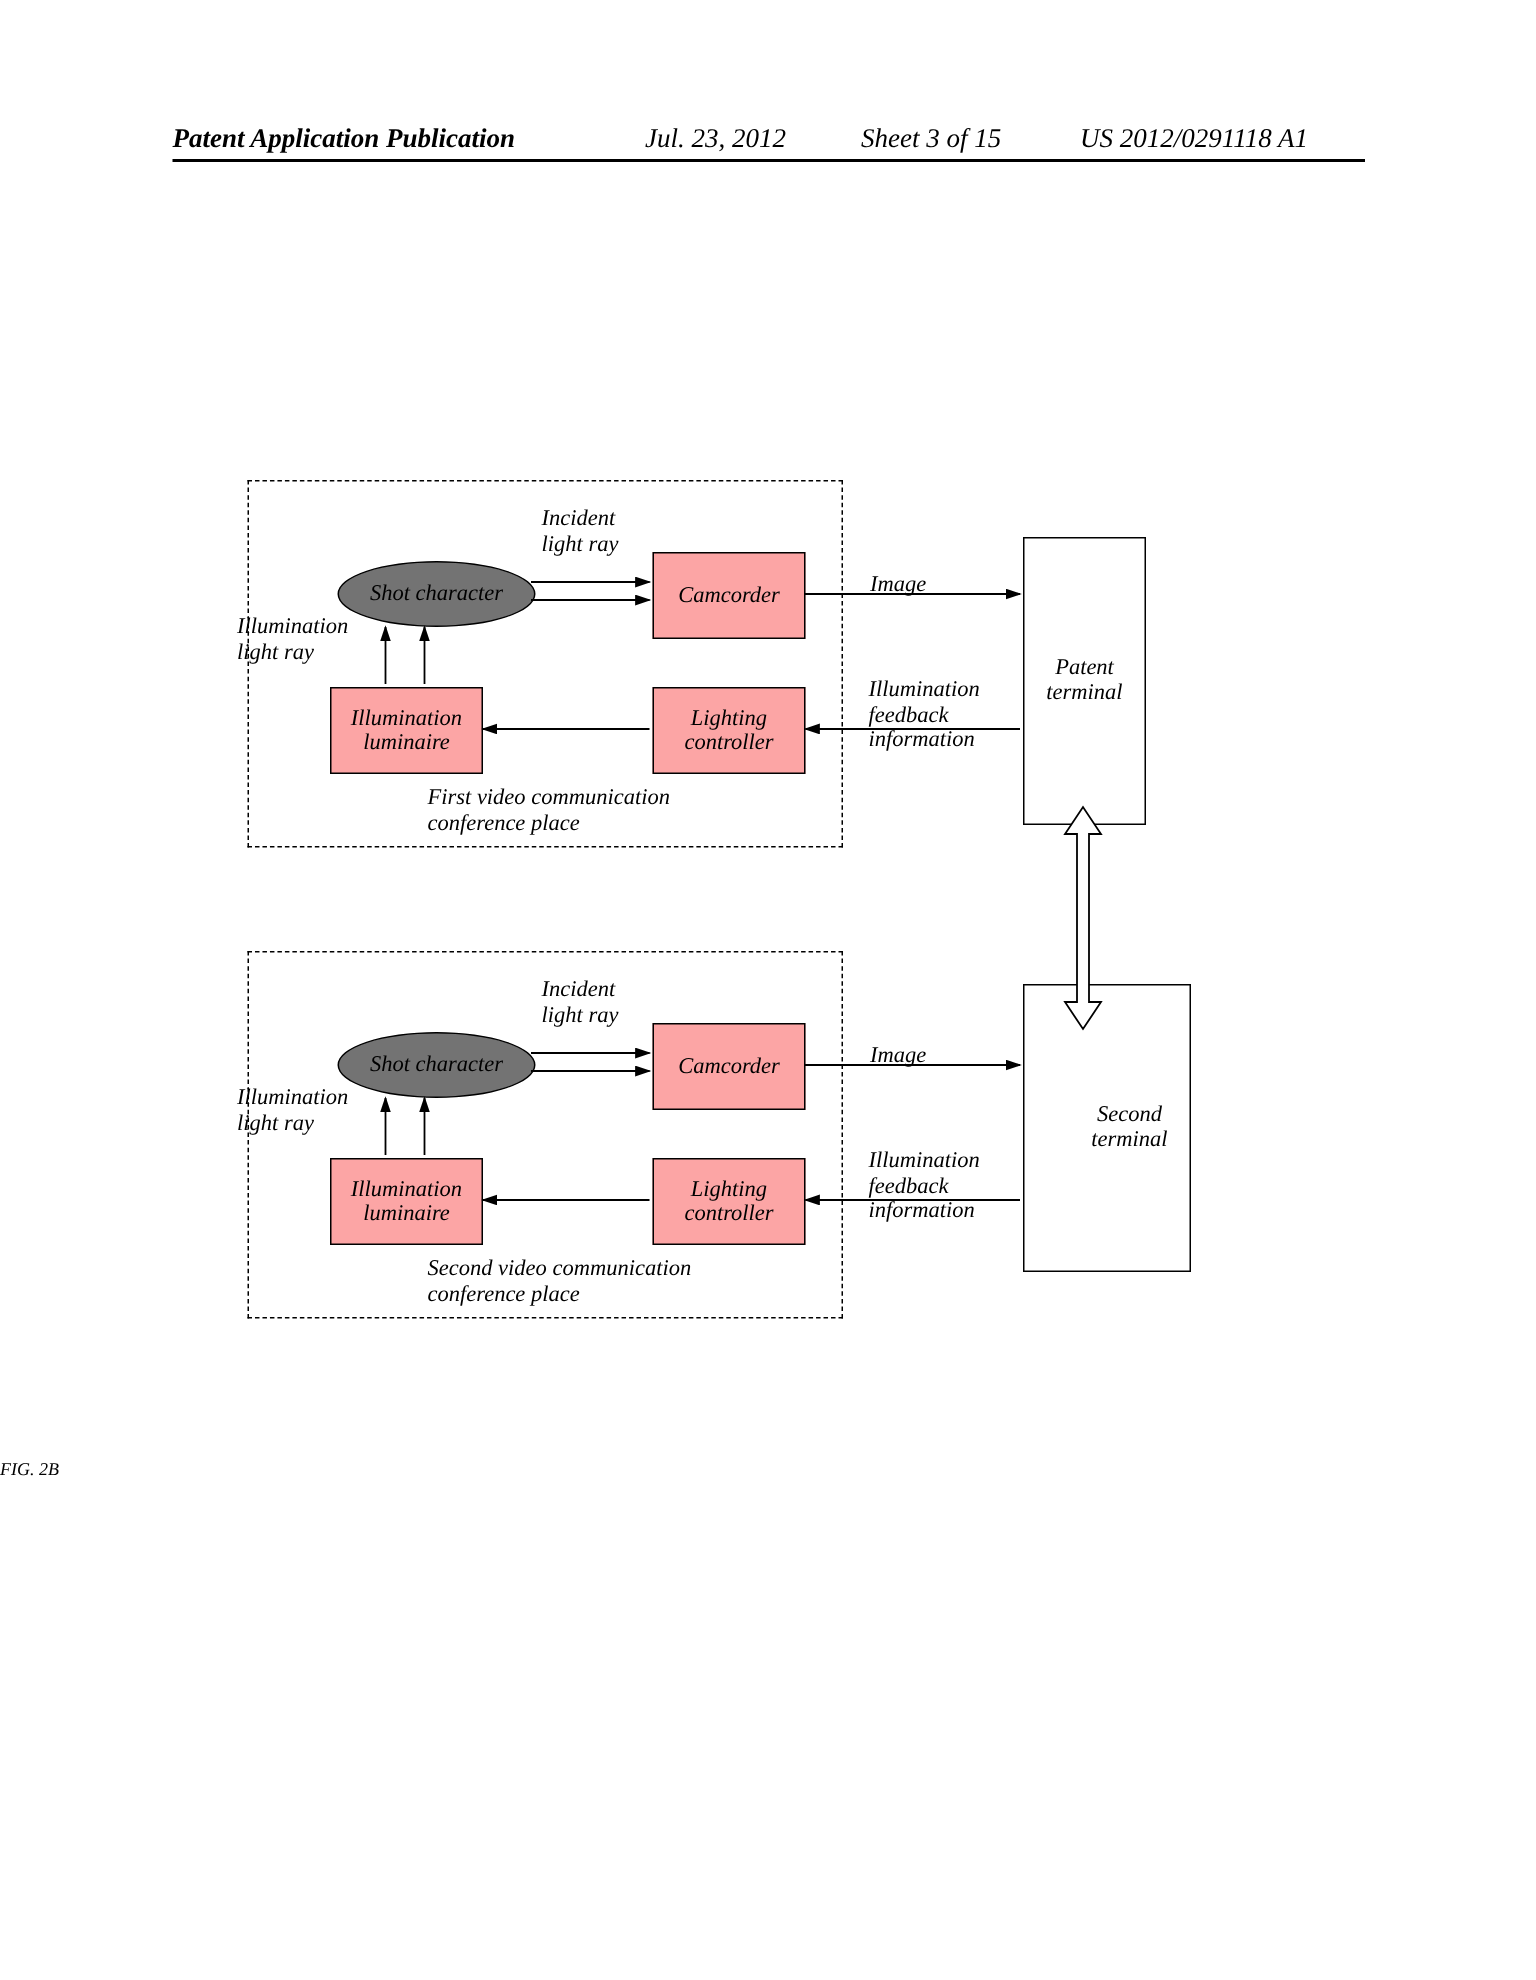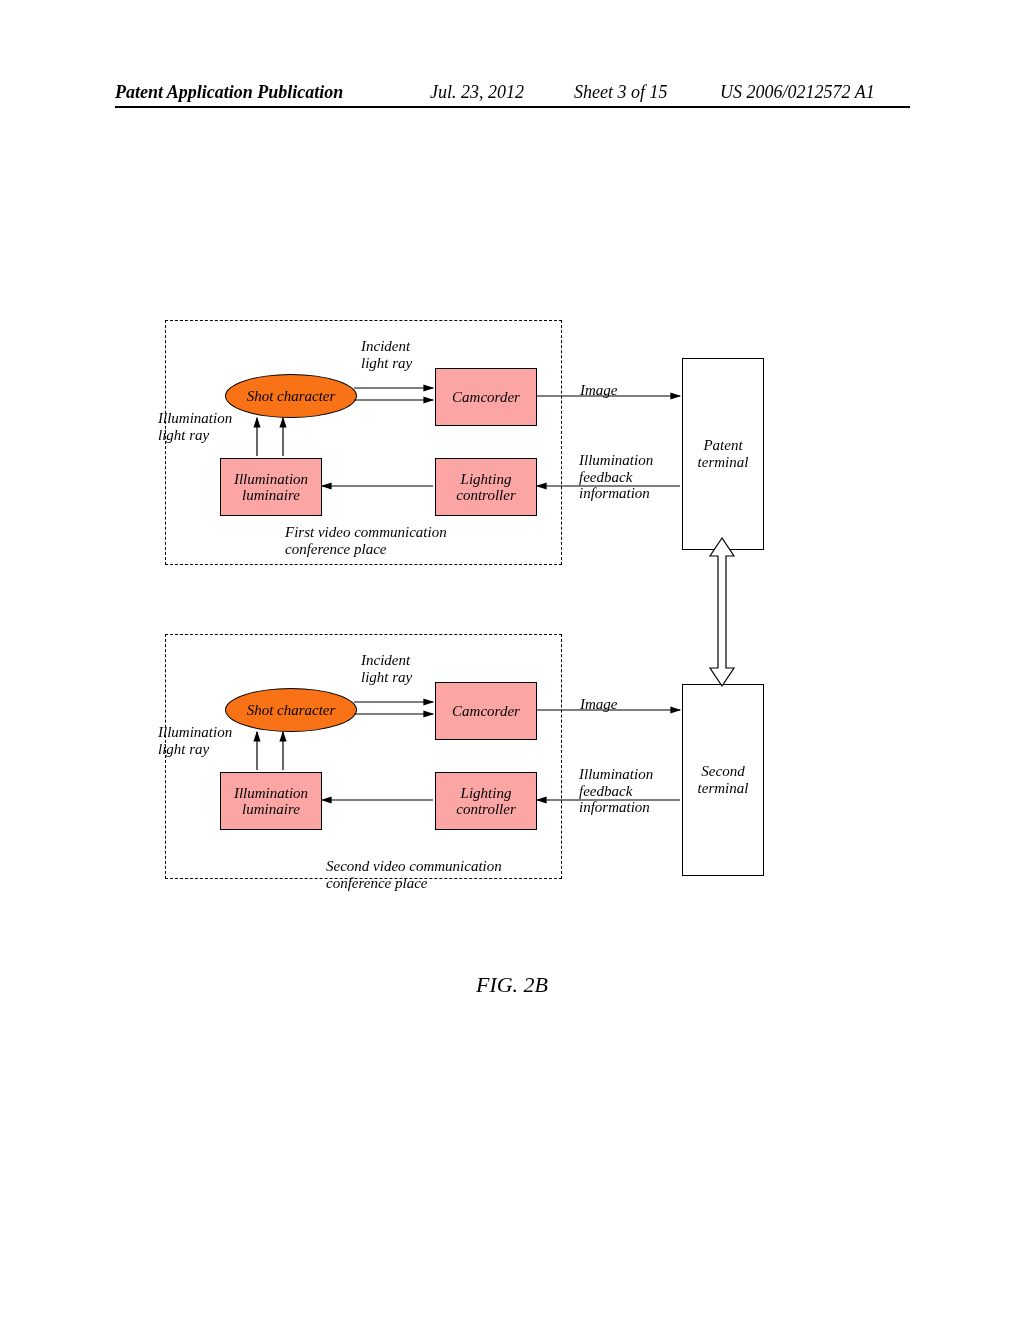--- a/index.html
+++ b/index.html
@@ -71,21 +71,21 @@
     left: 517px;
     width: 80px;
     height: 190px;
     border: 1px solid #000;
     text-align: center;
     display: flex;
     align-items: center;
     justify-content: center;
   }
   .terminal-top { top: 38px; }
-  .terminal-bot { top: 364px; }
+  .terminal-bot { top: 336px; padding-left: 30px; }
 
   
   .box {
     position: absolute;
     border: 1px solid #000;
     text-align: center;
     display: flex;
     align-items: center;
     justify-content: center;
     background: #fca5a5;
@@ -98,35 +98,34 @@
   .ellipse {
     position: absolute;
     width: 130px;
     height: 42px;
     border: 1px solid #000;
     border-radius: 50%;
     text-align: center;
     display: flex;
     align-items: center;
     justify-content: center;
-    background: #f97316;
+    background: #737373;
   }
 
   .label {
     position: absolute;
     line-height: 1.1;
   }
 
   .figcap {
     position: absolute;
     top: 972px;
     left: 0;
     width: 1024px;
-    text-align: center;
-    font-size: 22px;
+    font-size: 12px;
   }
 
   
   svg.arrows {
     position: absolute;
     left: 0;
     top: 0;
     width: 1024px;
     height: 1320px;
     pointer-events: none;
@@ -134,21 +133,21 @@
 </style>
 </head>
 <body>
 
 <div class="page">
 
   <div class="header">
     <span class="header-left">Patent Application Publication</span>
     <span class="header-mid">Jul. 23, 2012</span>
     <span class="header-mid" style="left:574px;">Sheet 3 of 15</span>
-    <span class="header-right">US 2006/0212572 A1</span>
+    <span class="header-right">US 2012/0291118 A1</span>
   </div>
   <div class="header-rule"></div>
 
   <div class="diagram">
 
     <div class="conf-box conf-top"></div>
 
     <div class="ellipse" style="left:60px; top:54px;">
       <span>Shot character</span>
     </div>
@@ -209,21 +208,21 @@
     </div>
 
     <div class="label" style="left:196px; top:332px; white-space:pre;">Incident
 light ray</div>
     <div class="label" style="left:-7px; top:404px; white-space:pre; text-align:left;">Illumination
 light ray</div>
     <div class="label" style="left:415px; top:376px;">Image</div>
     <div class="label" style="left:414px; top:446px; white-space:pre; text-align:left;">Illumination
 feedback
 information</div>
-    <div class="label" style="left:120px; top:538px; white-space:pre;margin-left:41px;">Second video communication
+    <div class="label" style="left:120px; top:518px; white-space:pre;">Second video communication
 conference place</div>
 
   </div>
 
   <div class="figcap">FIG. 2B</div>
 
   <svg class="arrows">
     <defs>
       <marker id="ah" markerWidth="10" markerHeight="10" refX="8" refY="3" orient="auto" markerUnits="strokeWidth">
         <path d="M0,0 L9,3 L0,6 Z" fill="#000"></path>

